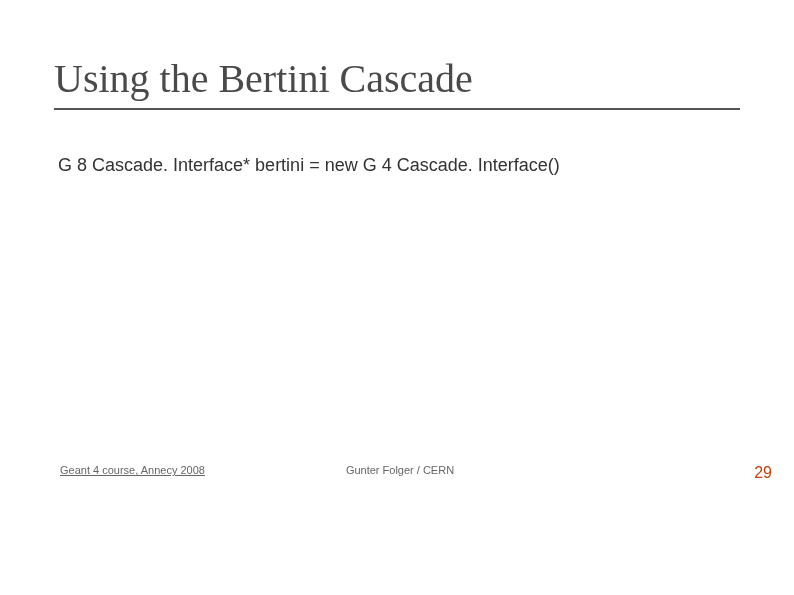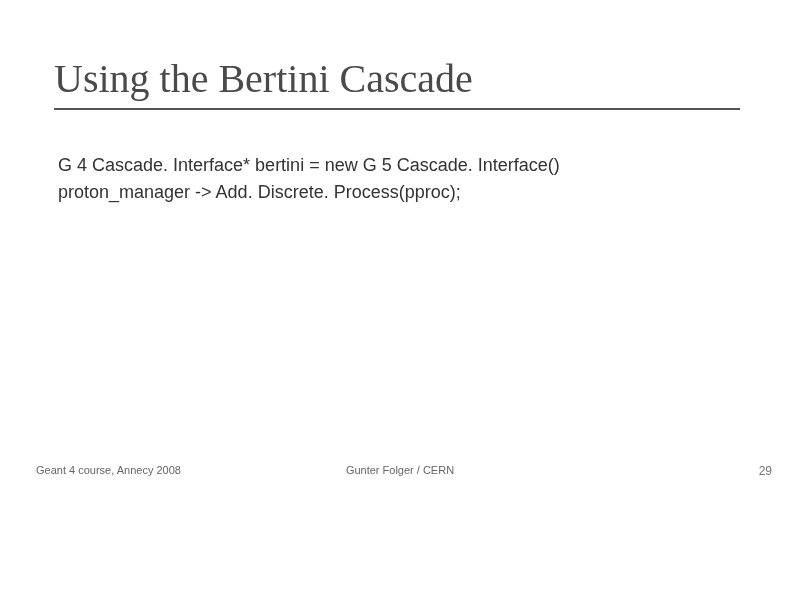--- a/index.html
+++ b/index.html
@@ -54,48 +54,48 @@
     position: absolute;
     left: 0;
     right: 0;
     bottom: 22px;
     height: 18px;
     font-size: 11px;
     color: #666666;
   }
   .footer-left {
     position: absolute;
-    left: 36px;
+    left: 60px;
+    text-decoration: underline;
   }
   .footer-center {
     position: absolute;
     left: 6px;
     right: 0;
     text-align: center;
   }
   .footer-right {
     position: absolute;
     right: 22px;
-    color: #737373;
-    font-size: 12px;
+    color: #c2410c;
+    font-size: 16px;
   }
 </style>
 </head>
 <body>
 
 <div class="slide">
 
   <div class="title-area">
     <h1 class="title">Using the Bertini Cascade</h1>
     <div class="title-underline"></div>
   </div>
 
   <div class="body-area">
-    <div class="code-line">G 4 Cascade. Interface* bertini = new G 5 Cascade. Interface()</div>
-    <div class="code-line">proton_manager -&gt; Add. Discrete. Process(pproc);</div>
+    <div class="code-line">G 8 Cascade. Interface* bertini = new G 4 Cascade. Interface()</div>
   </div>
 
   <div class="footer">
     <div class="footer-left">Geant 4 course, Annecy 2008</div>
     <div class="footer-center">Gunter Folger / CERN</div>
     <div class="footer-right">29</div>
   </div>
 
 </div>
 

